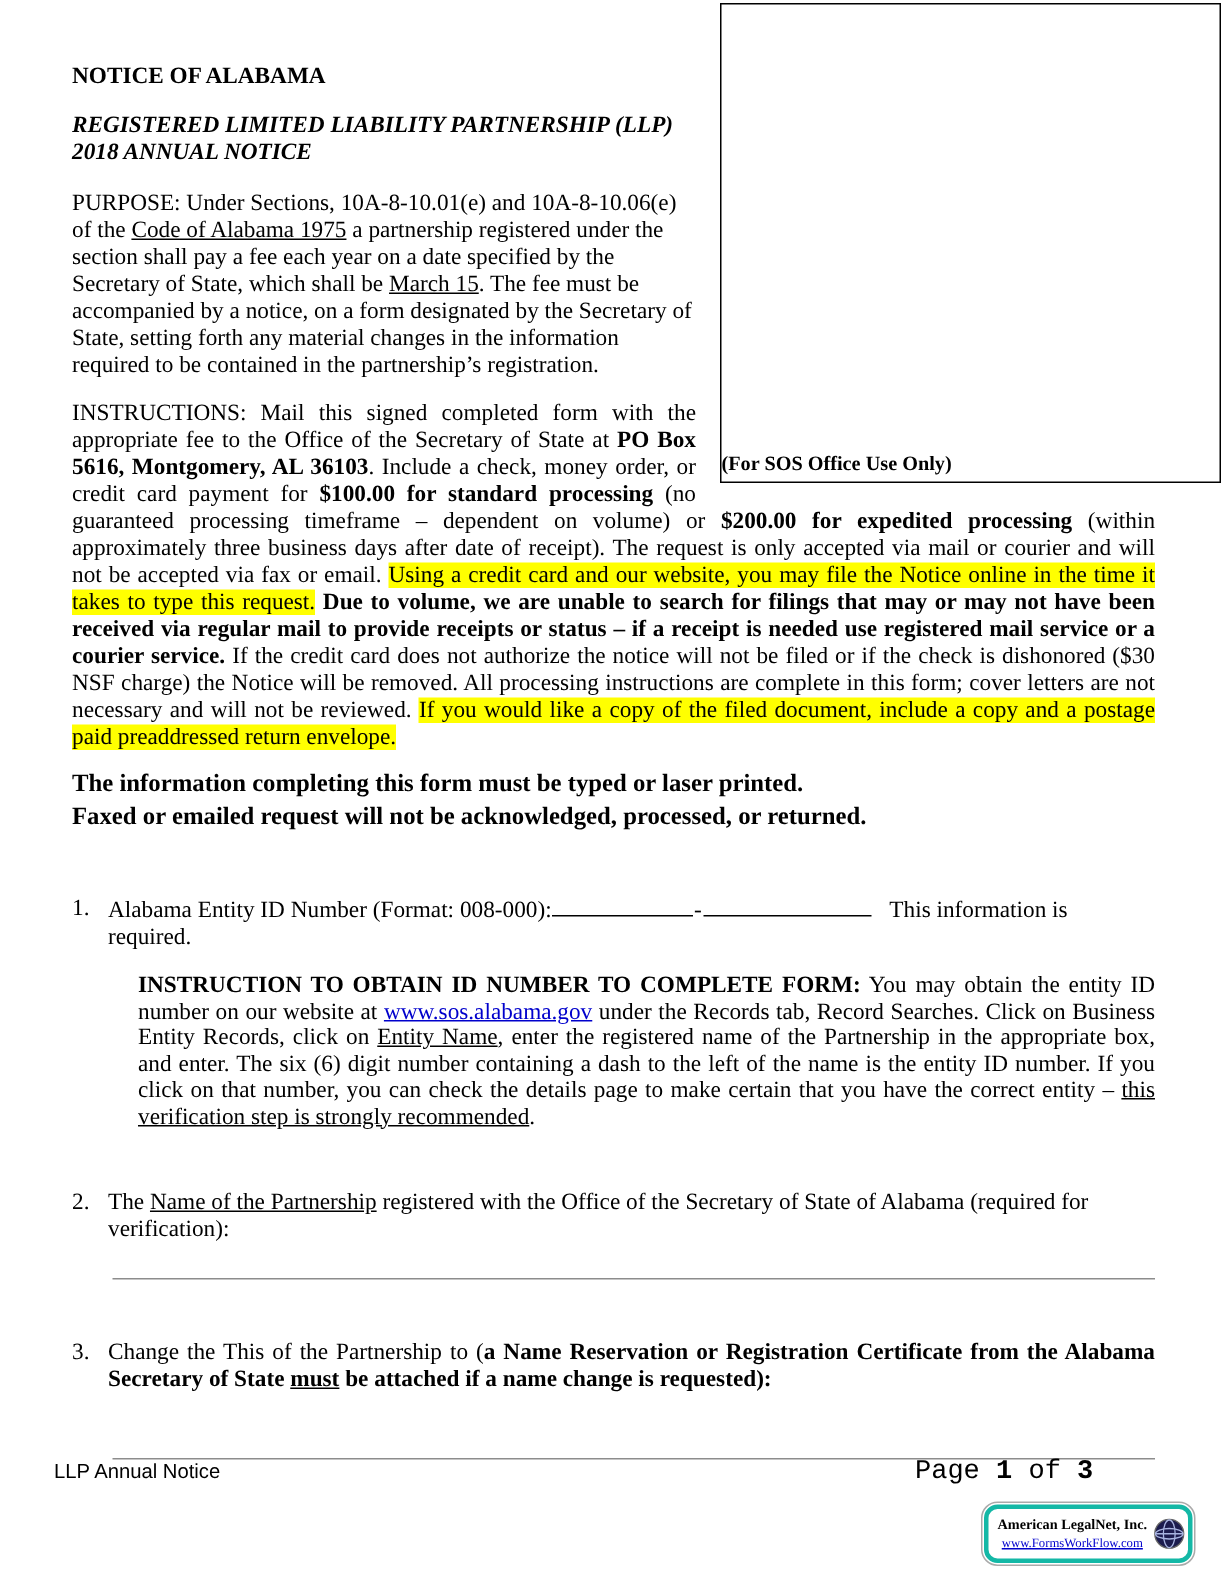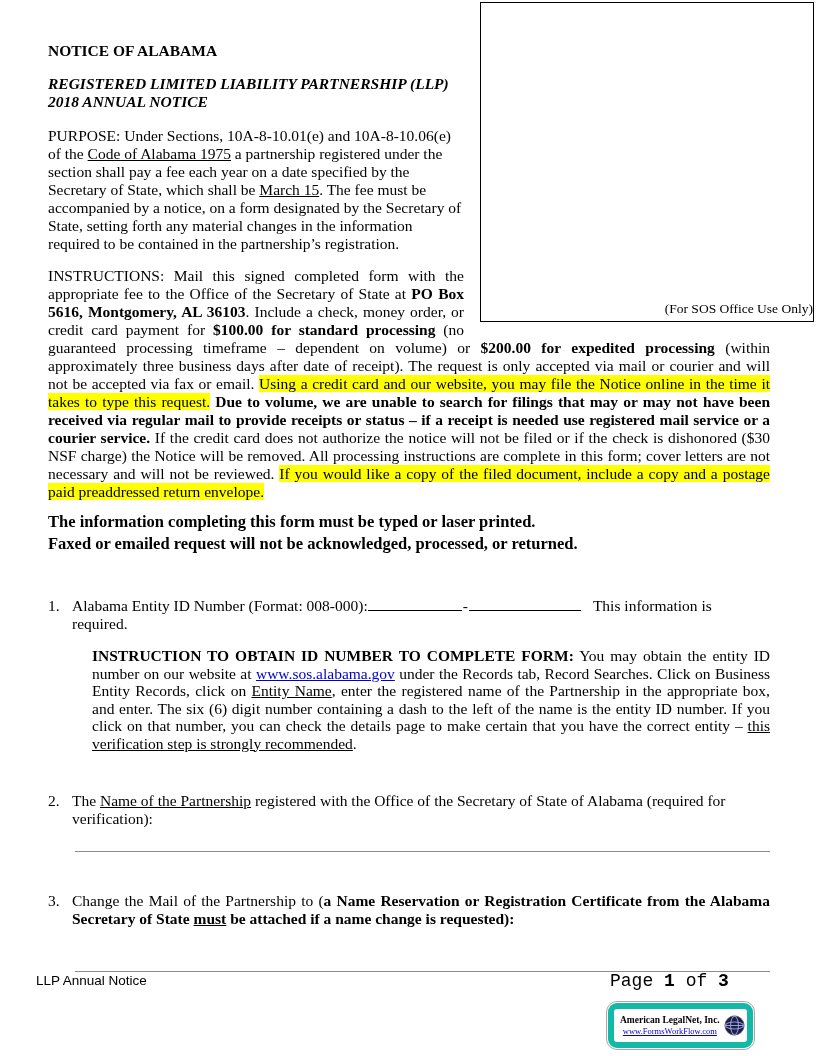--- a/index.html
+++ b/index.html
@@ -1,19 +1,19 @@
 <!DOCTYPE html>
 <html style="--hl: #ffff00; --link: #0000cc;"><head>
 <meta charset="utf-8">
 <style>
   html,body{margin:0;padding:0;background:#ffffff;}
   .page{position:relative;width:816px;height:1056px;background:#ffffff;font-family:"Liberation Serif",serif;font-size:15.5px;line-height:18px;color:#000;overflow:hidden;}
   .content{padding:42px 46px 0 48px;}
   .sos-box{float:right;width:332px;height:318px;border:1px solid #000;margin:-40px -44px 8px 16px;position:relative;background:#fff;}
-  .sos-label{position:absolute;bottom:3px;left:0;right:0;text-align:right;font-weight:normal;font-size:13.5px;}
+  .sos-label{position:absolute;bottom:3px;left:0;right:0;text-align:left;font-weight:bold;font-size:13.5px;}
   .h-state{font-weight:bold;}
   .h-title{font-weight:bold;margin-top:15px;font-style:italic;}
   .purpose{margin:16px 0 0 0;}
   .instructions{margin:14px 0 0 0;text-align:justify;}
   .b{font-weight:bold;}
   .u{text-decoration:underline;}
   .hl{background:var(--hl,#ffff00);}
   .link{color:var(--link,#0000cc);text-decoration:underline;cursor:pointer;}
   .notice{margin-top:10px;text-align:left;font-weight:bold;font-size:16.5px;line-height:22px;}
   .item{display:flex;margin-top:40px;}
@@ -24,21 +24,21 @@
   .blank.b2{width:112px;}
   .dash{padding:0 1px;}
   .req{margin-left:12px;}
   .sub-instruction{margin:14px 0 0 20px;text-align:justify;line-height:17.5px;}
   .item-3 .body{text-align:justify;}
   .fill-line{height:1px;border-bottom:1px solid #8c8c8c;margin-left:3px;}
   .item-2 .fill-line{margin-top:22px;}
   .item-3 .fill-line{margin-top:42px;}
   .footer-left{position:absolute;left:36px;top:972px;font-family:"Liberation Sans",sans-serif;font-size:13.5px;}
   .footer-page{position:absolute;left:610px;top:972px;font-family:Liberation Mono, monospace;font-size:18px;}
-  .logo-box{position:absolute;left:608px;top:1003px;width:123px;height:29px;border:6px solid #14b8a6;border-radius:9px;outline:1px solid #aaa;outline-offset:1px;display:flex;align-items:center;gap:4px;padding:2px 4px 2px 6px;background:#fff;}
+  .logo-box{position:absolute;left:656px;top:1003px;width:123px;height:29px;border:3px solid #14b8a6;border-radius:9px;outline:1px solid #aaa;outline-offset:1px;display:flex;align-items:center;gap:4px;padding:2px 4px 2px 6px;background:#fff;}
   .logo-text{flex:1;text-align:center;line-height:1;}
   .logo-company{font-size:9.5px;font-weight:bold;white-space:nowrap;}
   .logo-site{font-size:8.5px;margin-top:2px;white-space:nowrap;}
   .globe{flex:0 0 auto;display:block;}
 </style>
 </head>
 <body>
 
 <div class="page">
   <div class="content">
@@ -75,21 +75,21 @@
       <div class="num">2.</div>
       <div class="body">
         <div><span>The </span><span class="u">Name of the Partnership</span><span> registered with the Office of the Secretary of State of Alabama (required for verification):</span></div>
         <div class="fill-line"></div>
       </div>
     </div>
 
     <div class="item item-3">
       <div class="num">3.</div>
       <div class="body">
-        <div><span>Change the Mail of the Partnership to (</span><span class="b">a Name Reservation or Registration Certificate from the Alabama Secretary of State </span><span class="b u">must</span><span class="b"> be attached if a name change is requested):</span></div>
+        <div><span>Change the This of the Partnership to (</span><span class="b">a Name Reservation or Registration Certificate from the Alabama Secretary of State </span><span class="b u">must</span><span class="b"> be attached if a name change is requested):</span></div>
         <div class="fill-line"></div>
       </div>
     </div>
 
   </div>
 
   <div class="footer-left">LLP Annual Notice</div>
 
   <div class="footer-page"><span>Page </span><span class="b">1</span><span> of </span><span class="b">3</span></div>
 

